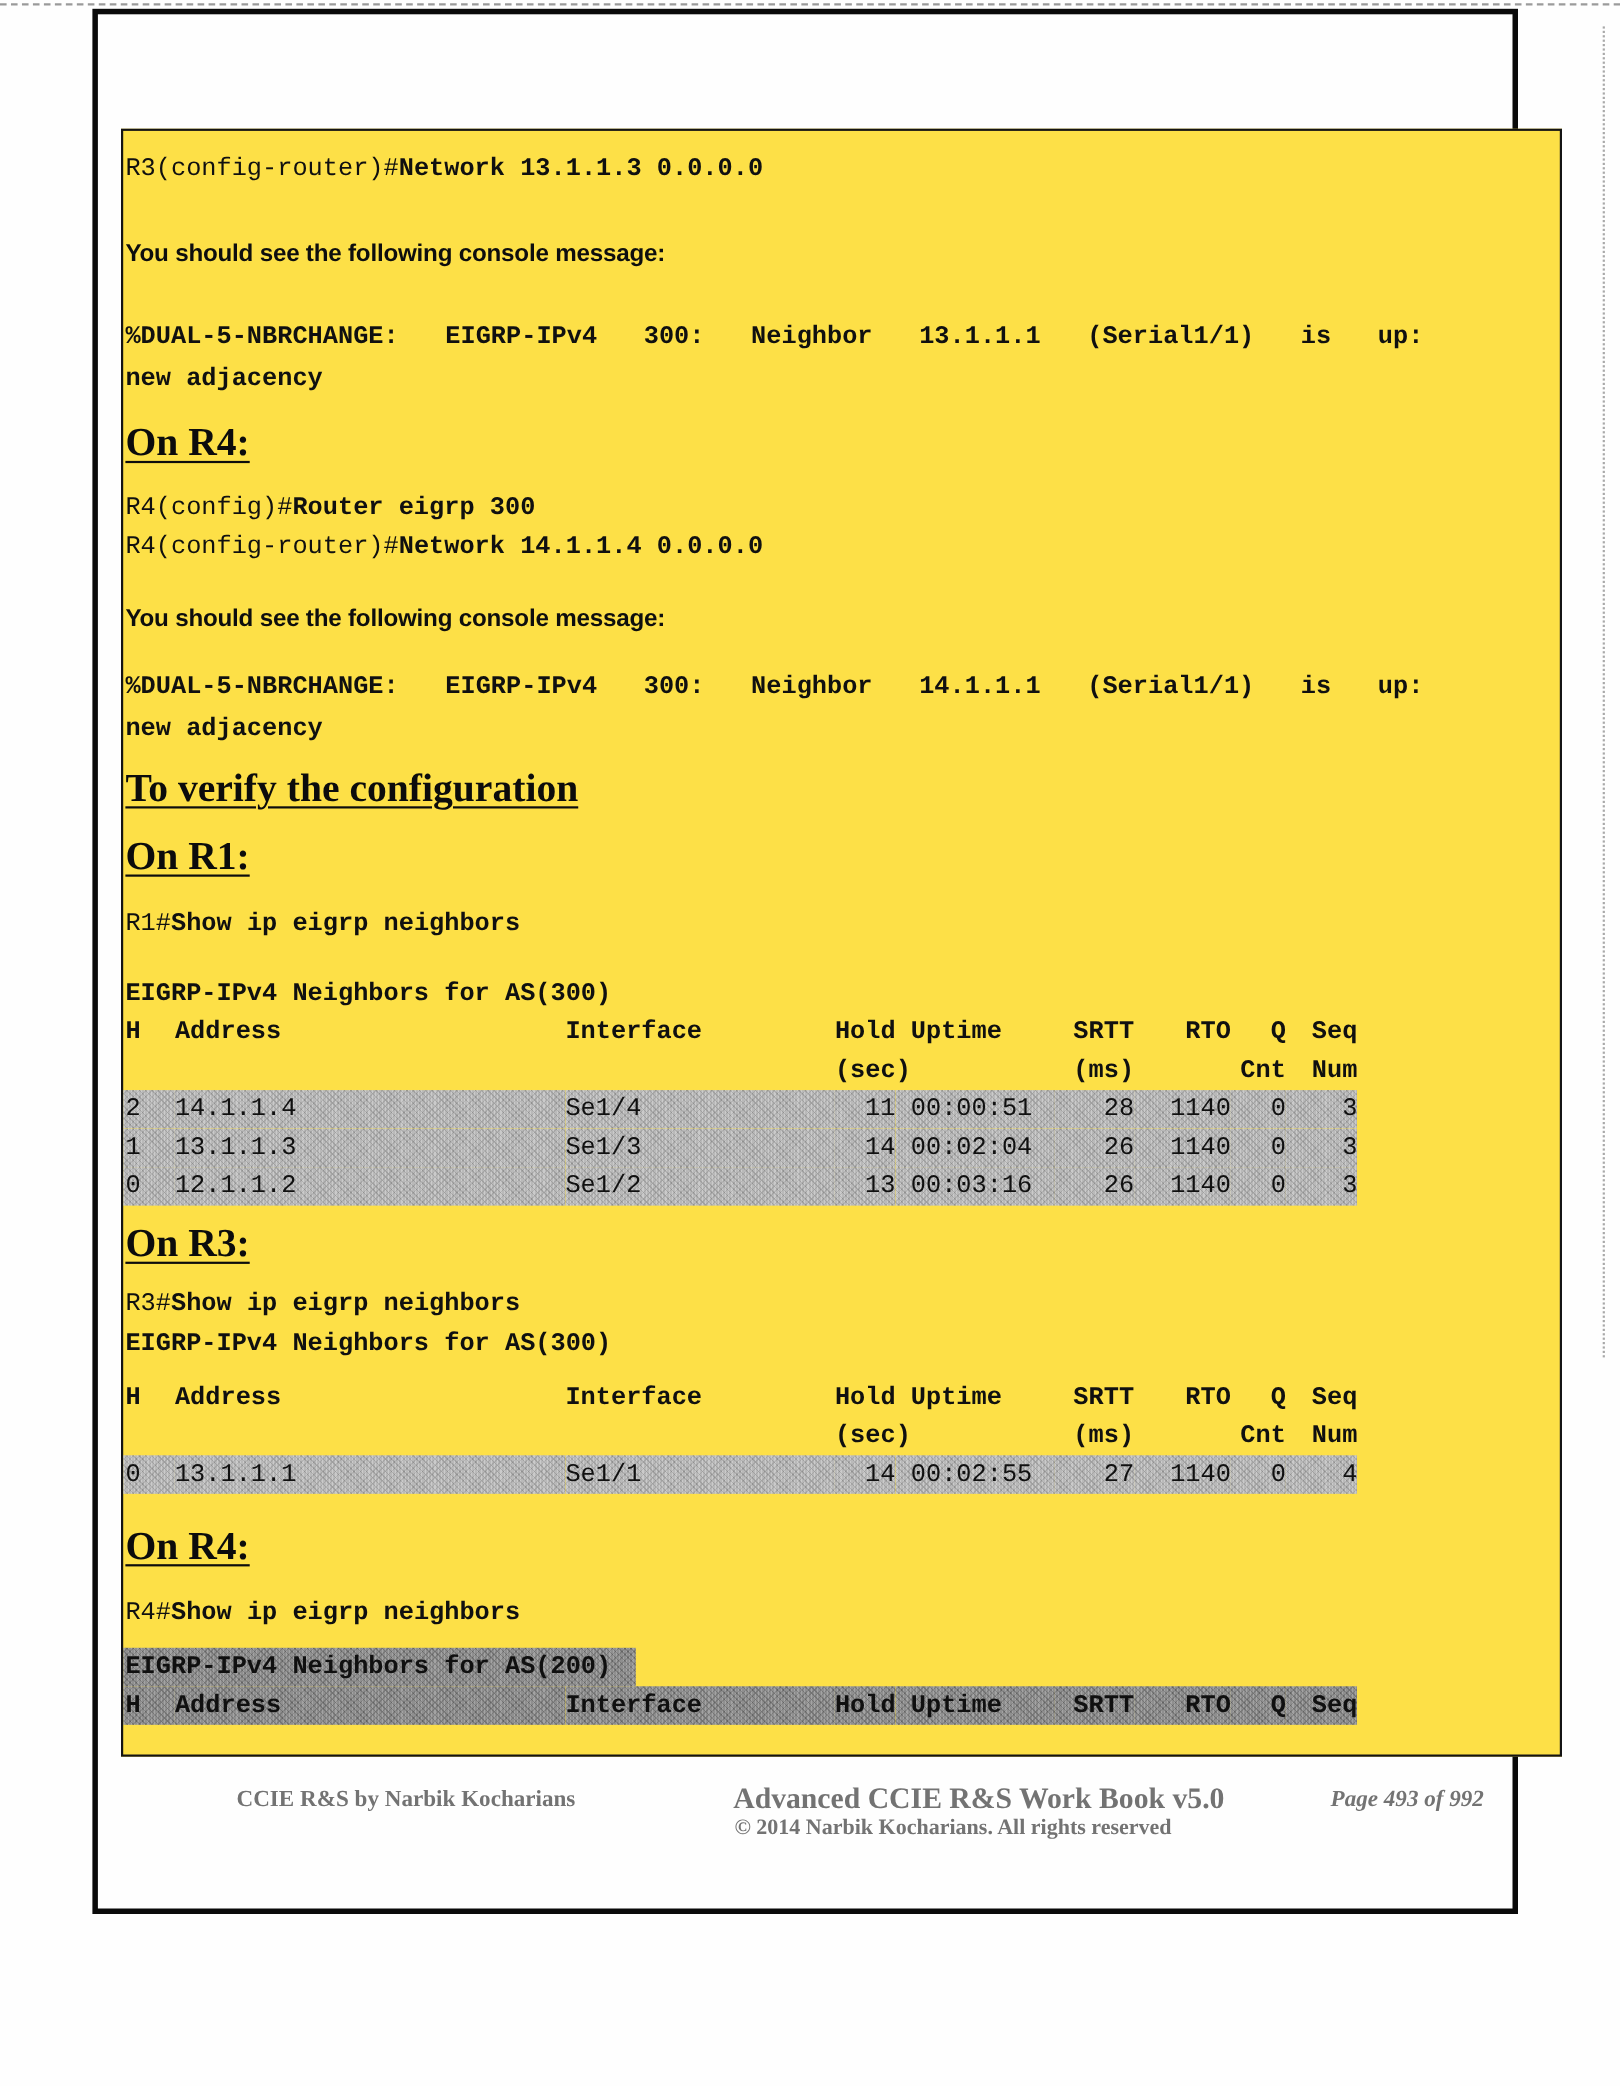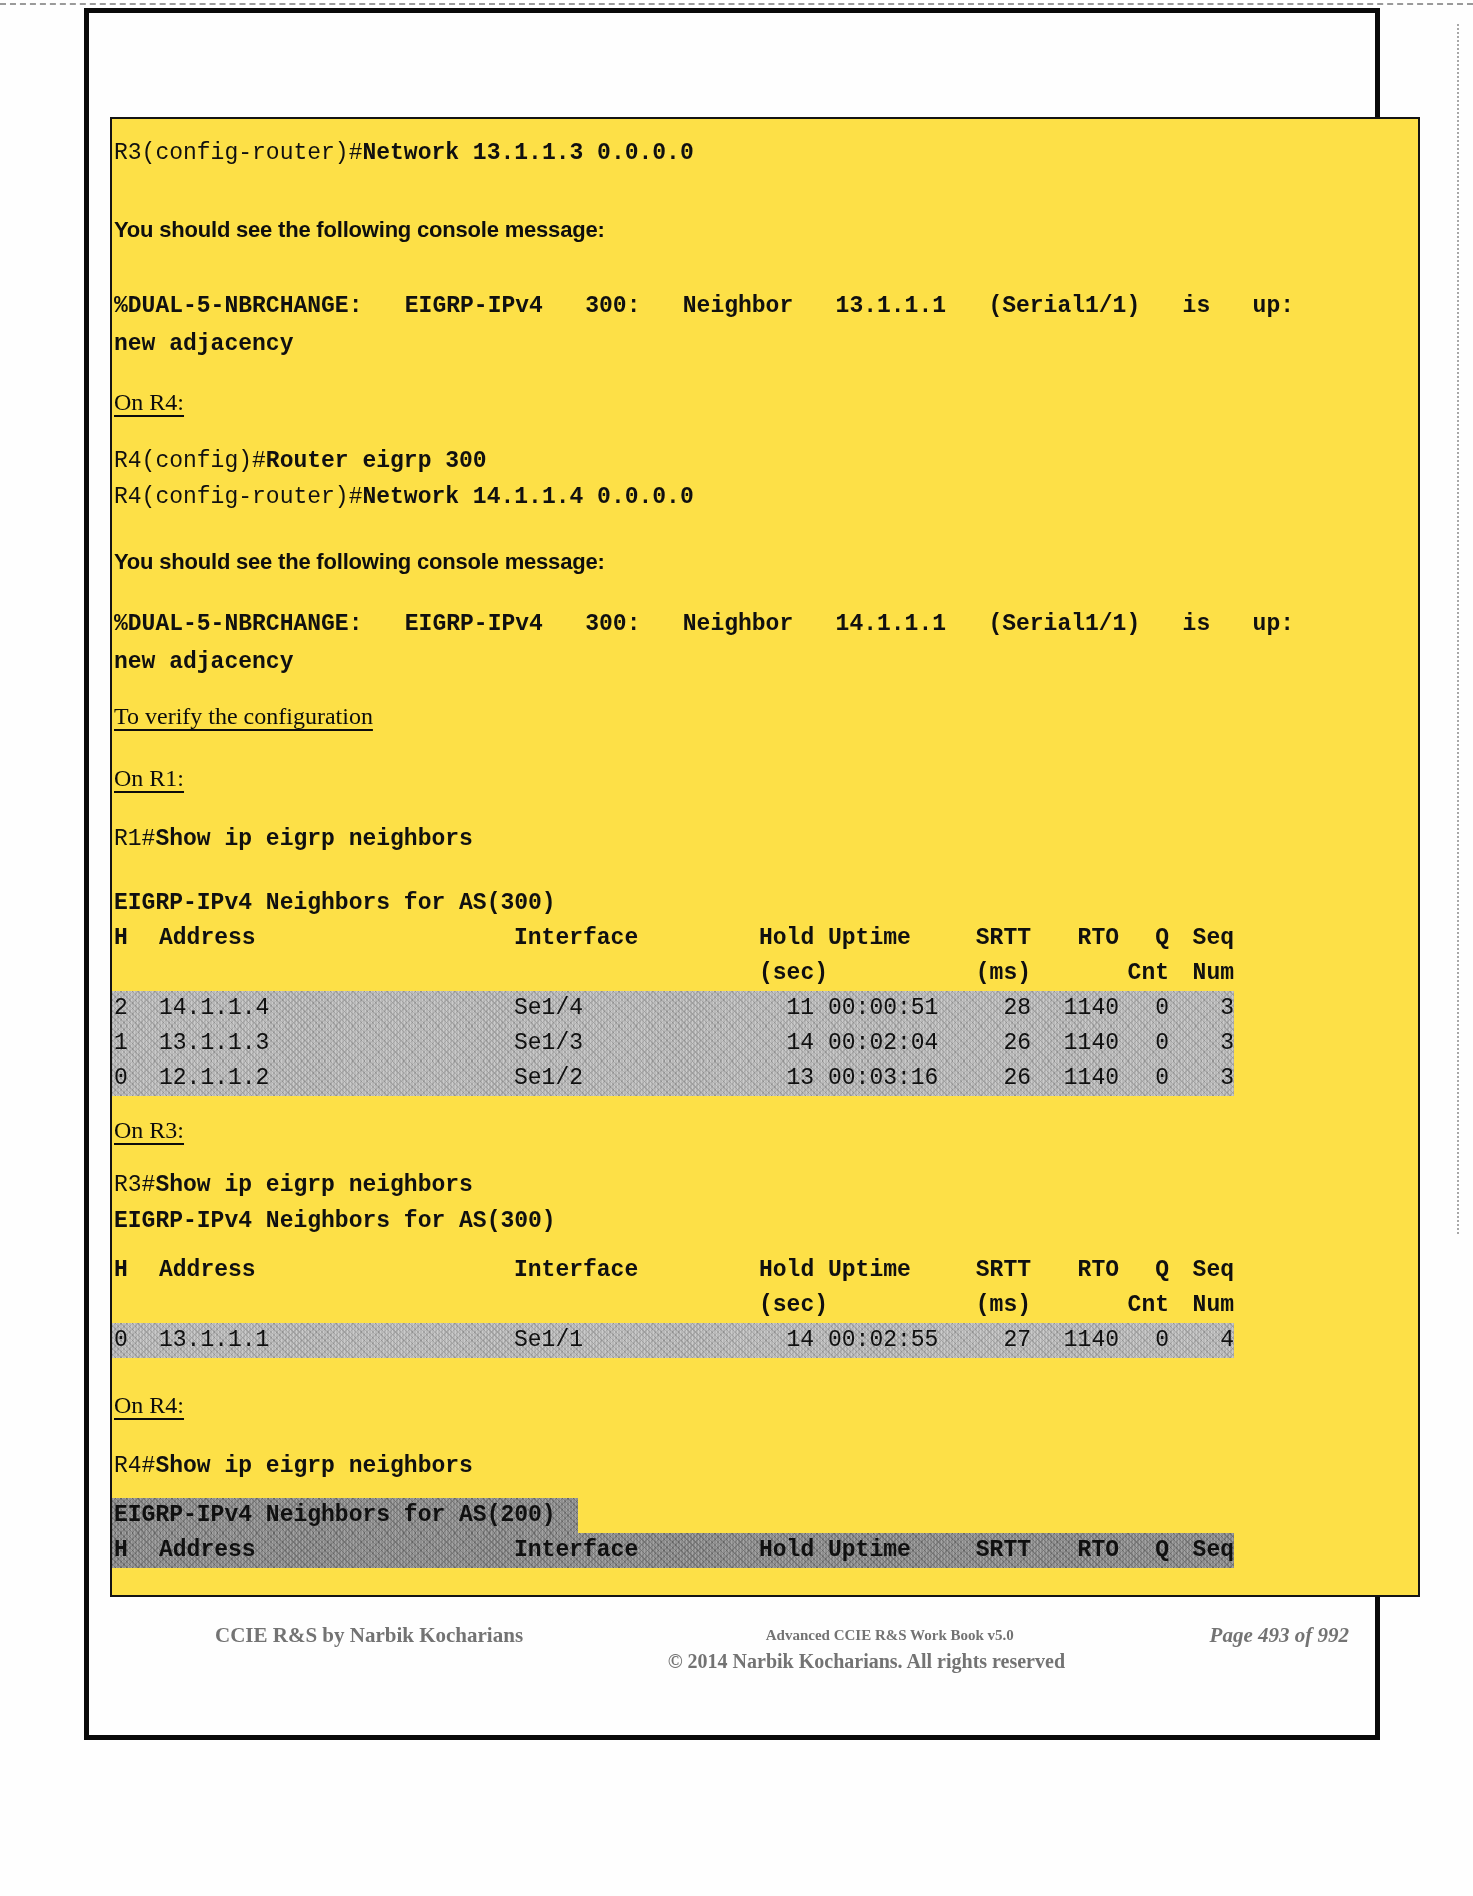--- a/index.html
+++ b/index.html
@@ -25,21 +25,21 @@
 
   .cmd{line-height:36px;white-space:pre;}
   .cmd b{font-weight:700;}
 
   .note{font-family:"Liberation Sans",sans-serif;font-weight:700;font-size:22px;
         line-height:30px;letter-spacing:-0.2px;color:#0e0e0e;}
 
   .dual{font-weight:700;line-height:38px;}
   .dual .j{width:1180px;text-align:justify;text-align-last:justify;white-space:normal;}
 
-  .hd{font-size:24px;font-weight:400;line-height:34px;color:#0c0c0c;}
+  .hd{font-size:36px;font-weight:700;line-height:34px;color:#0c0c0c;}
   .hd span{text-decoration:underline;text-underline-offset:5px;text-decoration-thickness:2px;}
 
   
   table.tbl{border-collapse:collapse;table-layout:fixed;width:1130px;margin-left:-10px;}
   .tbl td{padding:0;line-height:35px;white-space:pre;overflow:hidden;}
   .tbl td.c0{padding-left:10px;}
   .tbl td.l{text-align:left;}
   .tbl td.r{text-align:right;}
   .tbl td.up{padding-left:14px;}
   .tbl tr.hdr td{font-weight:700;}
@@ -58,21 +58,21 @@
                  padding:0 22px 0 10px;margin-left:-10px;}
   .hl-dark-row td{font-weight:700;}
 
   
   .footer{position:absolute;left:110px;top:1622px;width:1247px;
           display:grid;grid-template-columns:max-content 1fr max-content;
           padding:0 8px 0 105px;box-sizing:border-box;
           font-family:"Liberation Serif",serif;font-weight:700;color:#737373;}
   .footer .f-left{font-size:21px;line-height:26px;}
   .footer .f-mid{display:flex;flex-direction:column;align-items:center;gap:3px;}
-  .footer .f-title{font-size:15px;line-height:26px;margin-left:47px;}
+  .footer .f-title{font-size:27px;line-height:26px;margin-left:47px;}
   .footer .f-copy{font-size:20px;line-height:20px;}
   .footer .f-page{font-size:21px;line-height:26px;font-style:italic;}
 
   
   .mt-a{margin-top:10px;} .mt-b{margin-top:44px;} .mt-c{margin-top:42px;}
   .mt-d{margin-top:22px;} .mt-e{margin-top:24px;} .mt-f{margin-top:32px;}
   .mt-g{margin-top:28px;} .mt-h{margin-top:18px;} .mt-i{margin-top:26px;}
   .mt-j{margin-top:17px;}  .mt-k{margin-top:20px;} .mt-l{margin-top:14px;}
   .mt-m{margin-top:30px;}
 </style>

